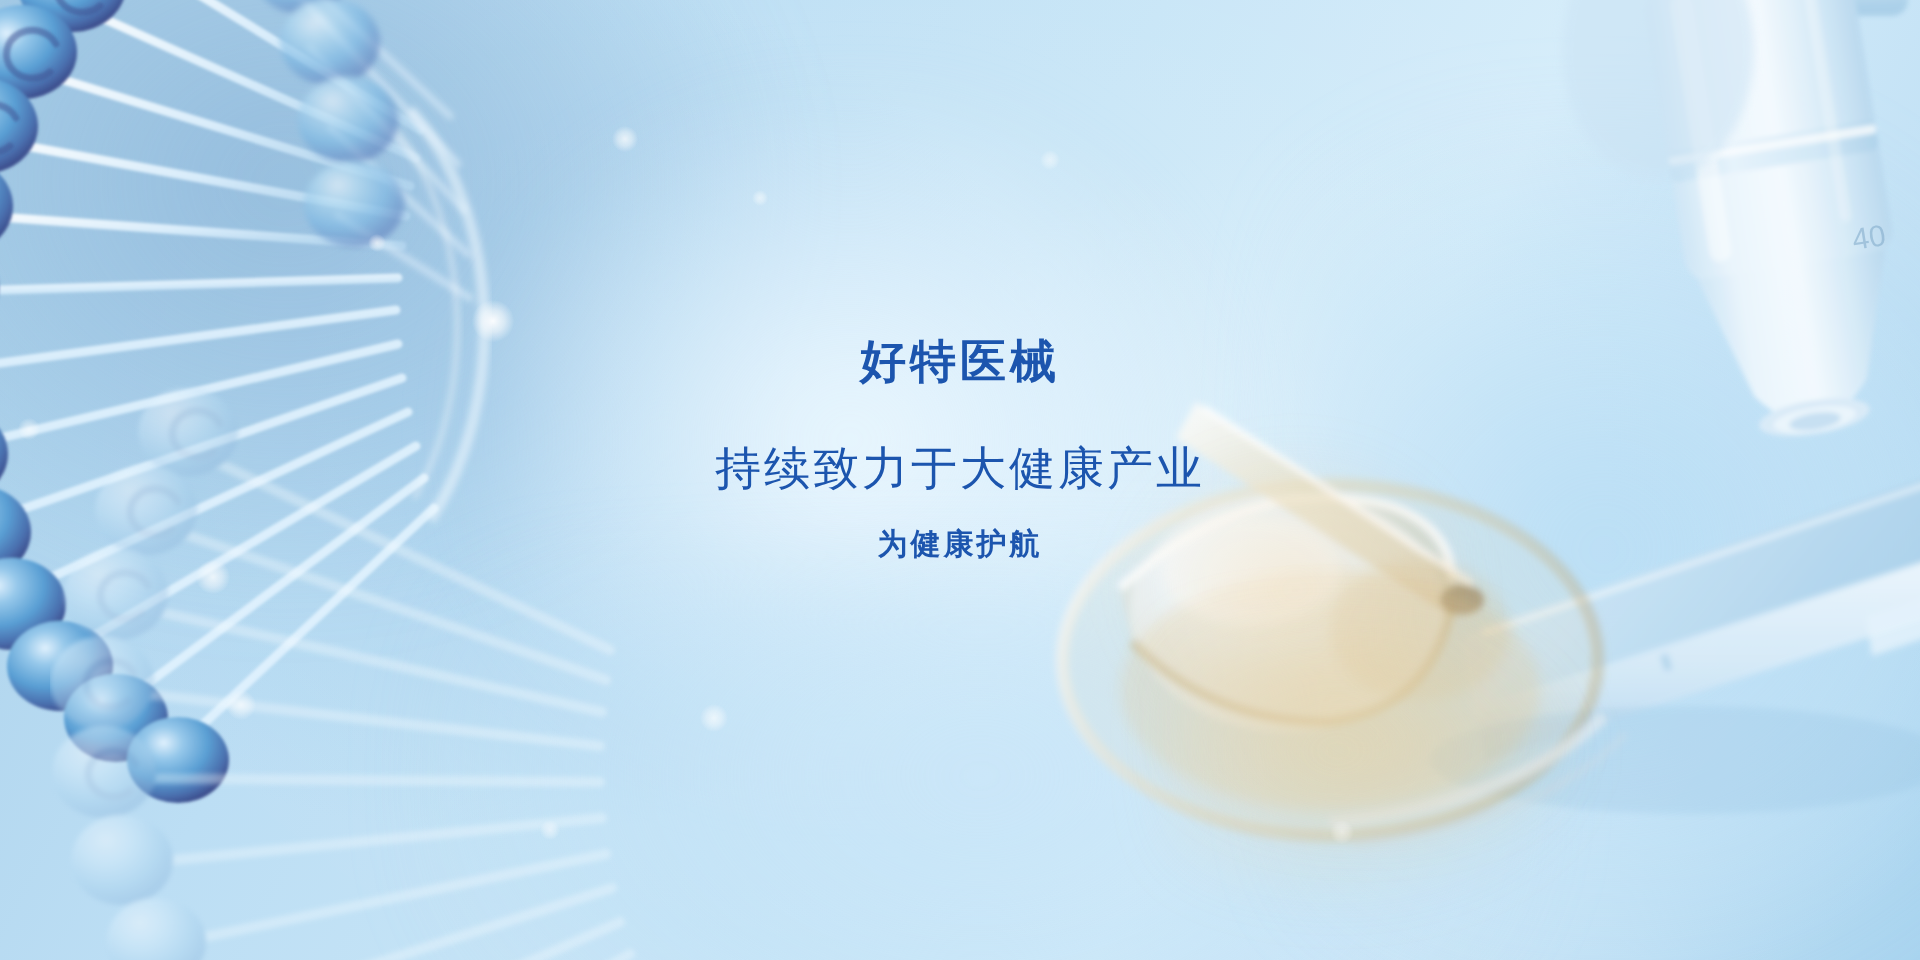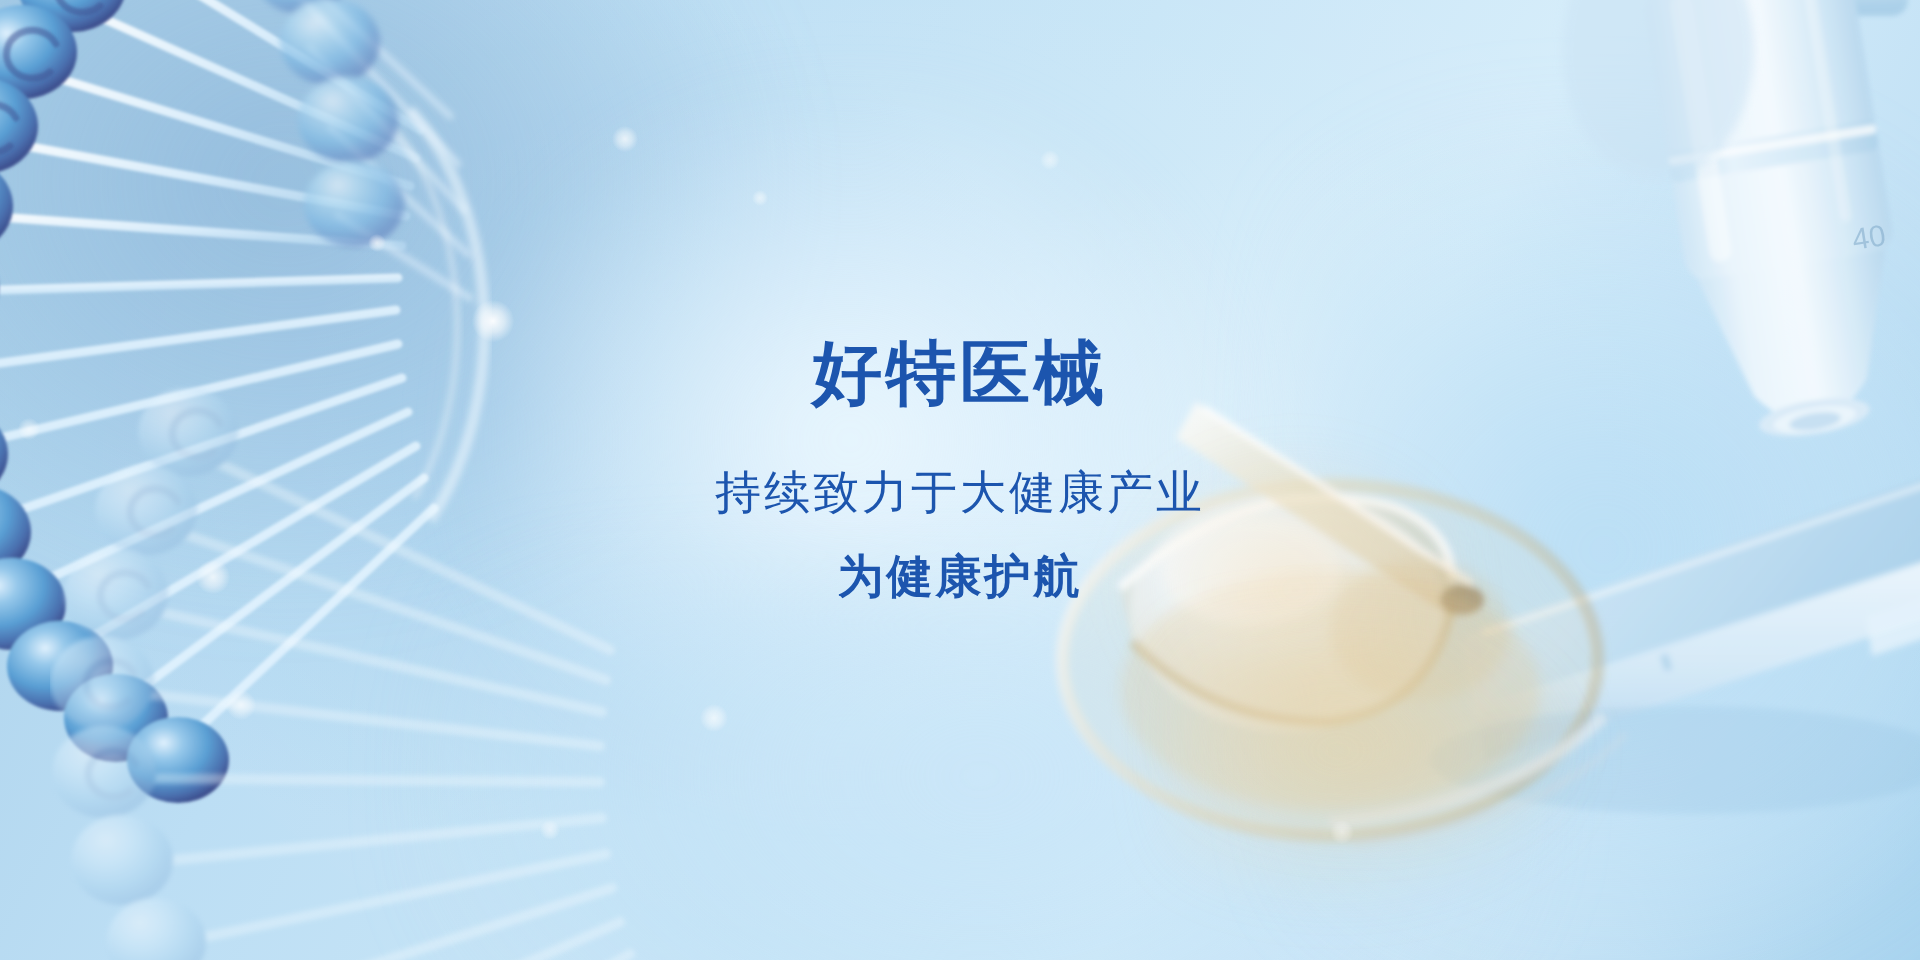--- a/index.html
+++ b/index.html
@@ -83,39 +83,39 @@
   .bokeh { position:absolute; border-radius:50%; pointer-events:none;
            background:radial-gradient(circle, rgba(255,255,255,0.95) 0%, rgba(255,255,255,0.55) 38%, rgba(255,255,255,0) 72%); }
 
   
   .copy {
     position:absolute; left:0; right:0; top:338px;
     text-align:center;
     z-index:40;
   }
   .title {
-    font-size:70px;
+    font-size:46px;
     font-weight:bold;
     color:#1c55ae;
     letter-spacing:4px;
     line-height:1.0;
     font-family:"DejaVu Sans","Liberation Sans",sans-serif;
   }
   .subtitle {
     margin-top:61px;
     font-size:46px;
     font-weight:normal;
     color:#1c55ae;
     letter-spacing:3px;
     line-height:1.0;
     font-family:"DejaVu Sans","Liberation Sans",sans-serif;
   }
   .tagline {
     margin-top:38px;
-    font-size:46px;
+    font-size:30px;
     font-weight:bold;
     color:#1c55ae;
     letter-spacing:3px;
     line-height:1.0;
     font-family:"DejaVu Sans","Liberation Sans",sans-serif;
   }
 
   
   .film {
     position:absolute; inset:0; pointer-events:none;

